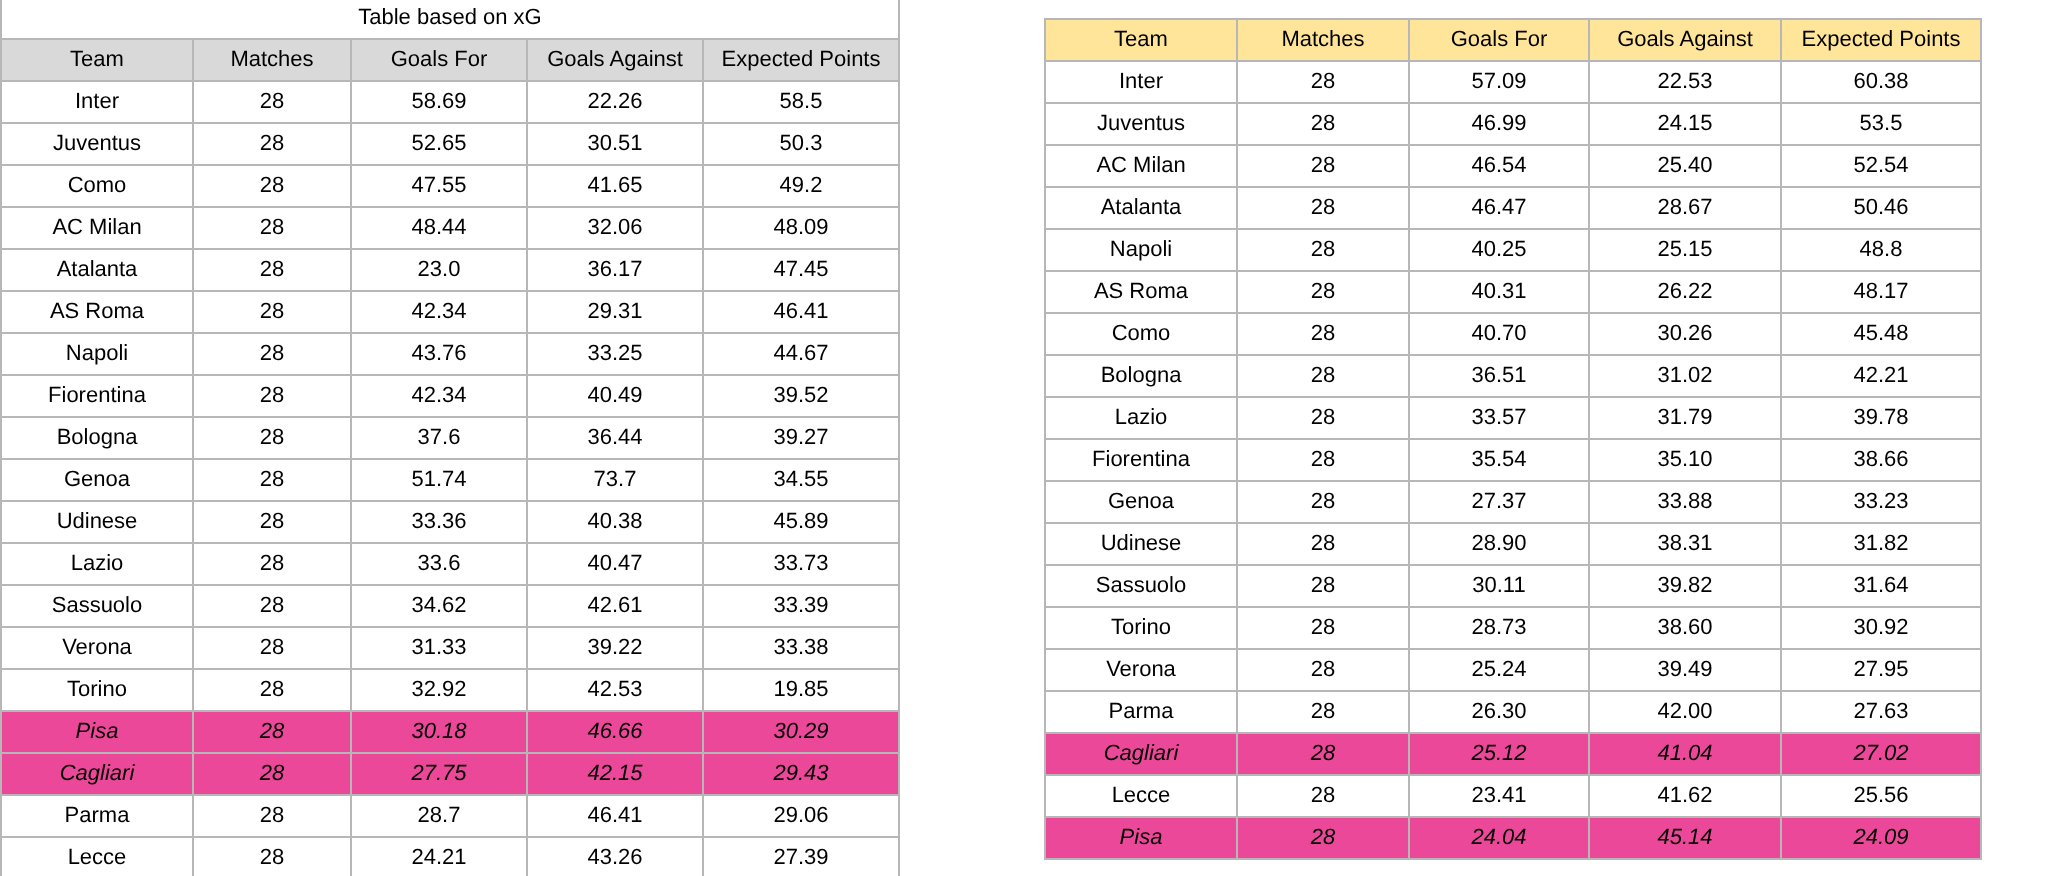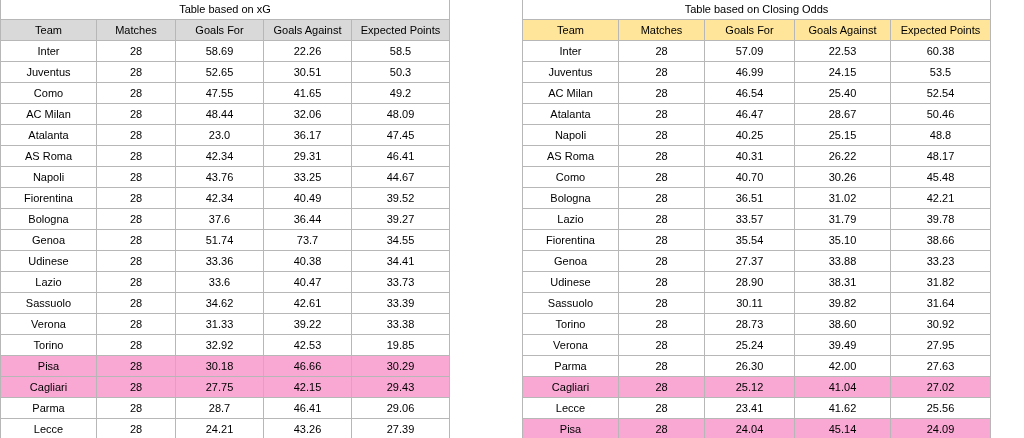--- a/index.html
+++ b/index.html
@@ -51,21 +51,22 @@
     text-align: center;
     background: #ffffff;
   }
   .hdr-left td {
     background: #d9d9d9;
   }
   .hdr-right td {
     background: #ffe599;
   }
   .highlight td {
-    background: #f9a8d4;
+    background: #ec4899;
+    font-style: italic;
   }
   
   .left .c0 { width: 96px; }
   .left .c1 { width: 79px; }
   .left .c2 { width: 88px; }
   .left .c3 { width: 88px; }
   .left .c4 { width: 98px; }
   
   .right .c0 { width: 96px; }
   .right .c1 { width: 86px; }
@@ -160,21 +161,21 @@
         <td class="c1">28</td>
         <td class="c2">51.74</td>
         <td class="c3">73.7</td>
         <td class="c4">34.55</td>
       </tr>
       <tr>
         <td class="c0">Udinese</td>
         <td class="c1">28</td>
         <td class="c2">33.36</td>
         <td class="c3">40.38</td>
-        <td class="c4">34.41</td>
+        <td class="c4">45.89</td>
       </tr>
       <tr>
         <td class="c0">Lazio</td>
         <td class="c1">28</td>
         <td class="c2">33.6</td>
         <td class="c3">40.47</td>
         <td class="c4">33.73</td>
       </tr>
       <tr>
         <td class="c0">Sassuolo</td>
@@ -228,23 +229,20 @@
 
     </tbody>
       </table>
   </div>
 
   <div class="gap"></div>
 
   <div class="table-block right">
     <table class="grid">
       <tbody>
-          <tr>
-        <td class="title-cell" colspan="5">Table based on Closing Odds</td>
-      </tr>
       <tr class="hdr-right">
         <td class="c0">Team</td>
         <td class="c1">Matches</td>
         <td class="c2">Goals For</td>
         <td class="c3">Goals Against</td>
         <td class="c4">Expected Points</td>
       </tr>
 
       <tr>
         <td class="c0">Inter</td>

